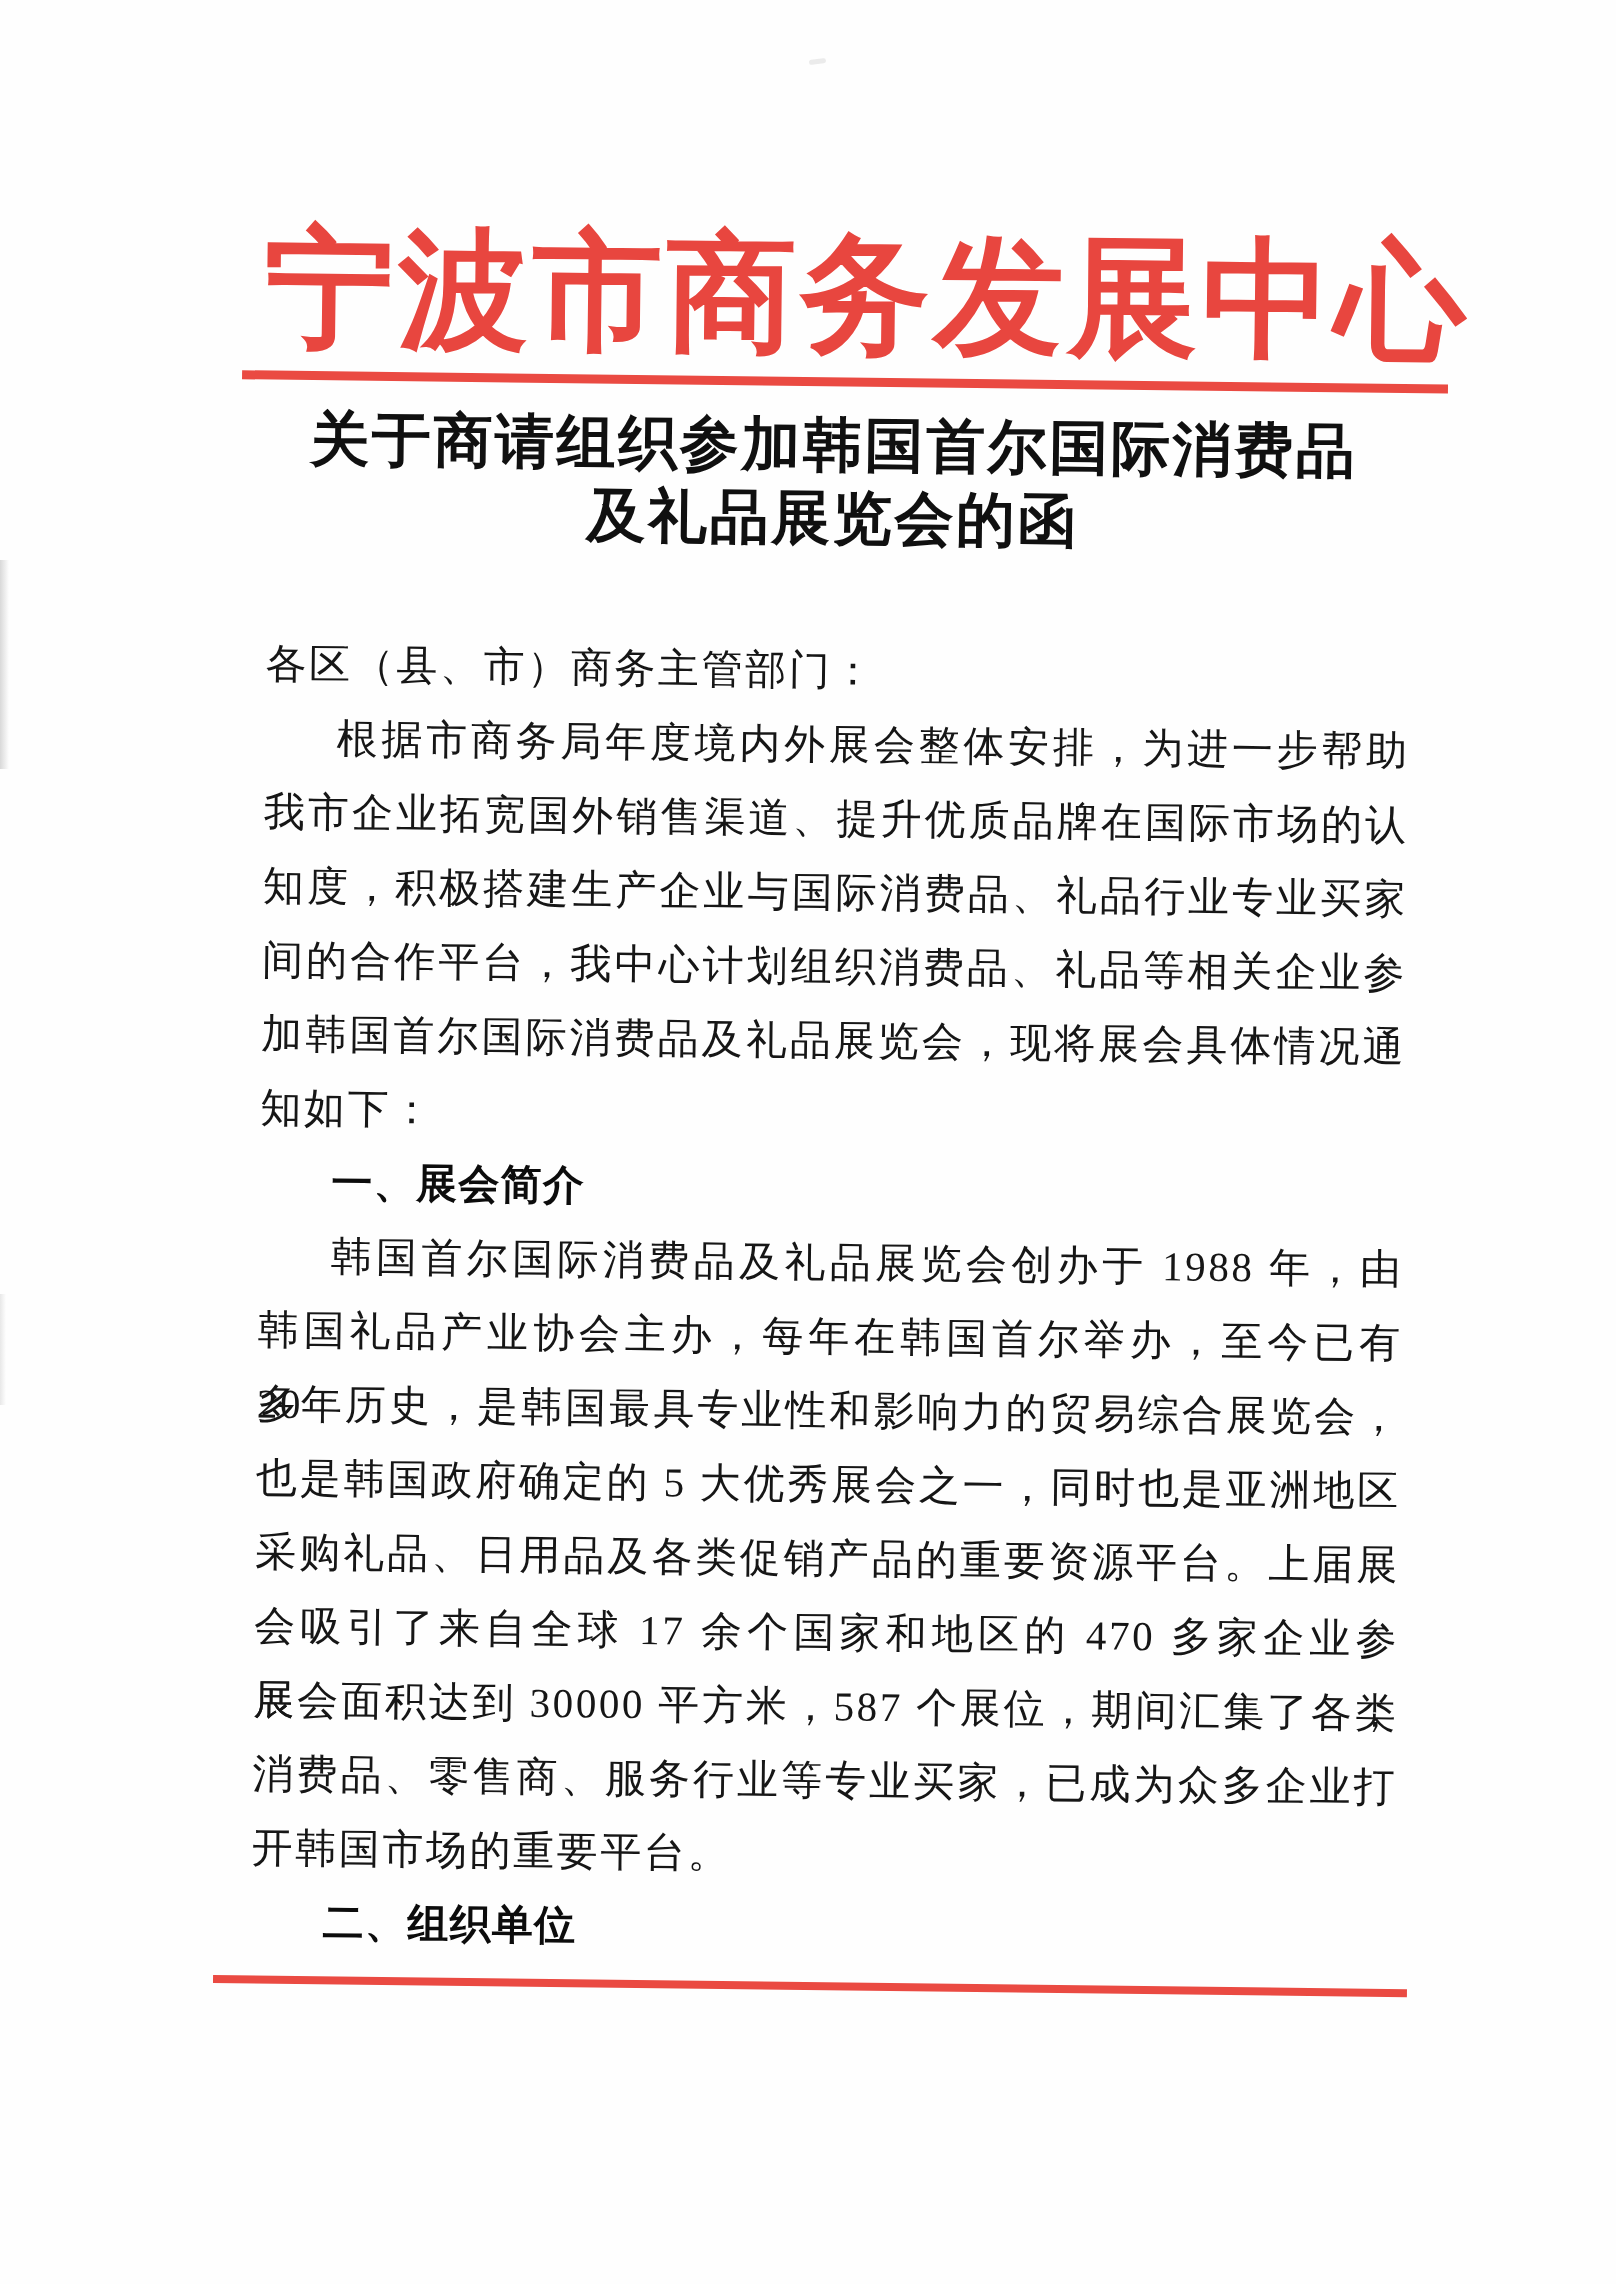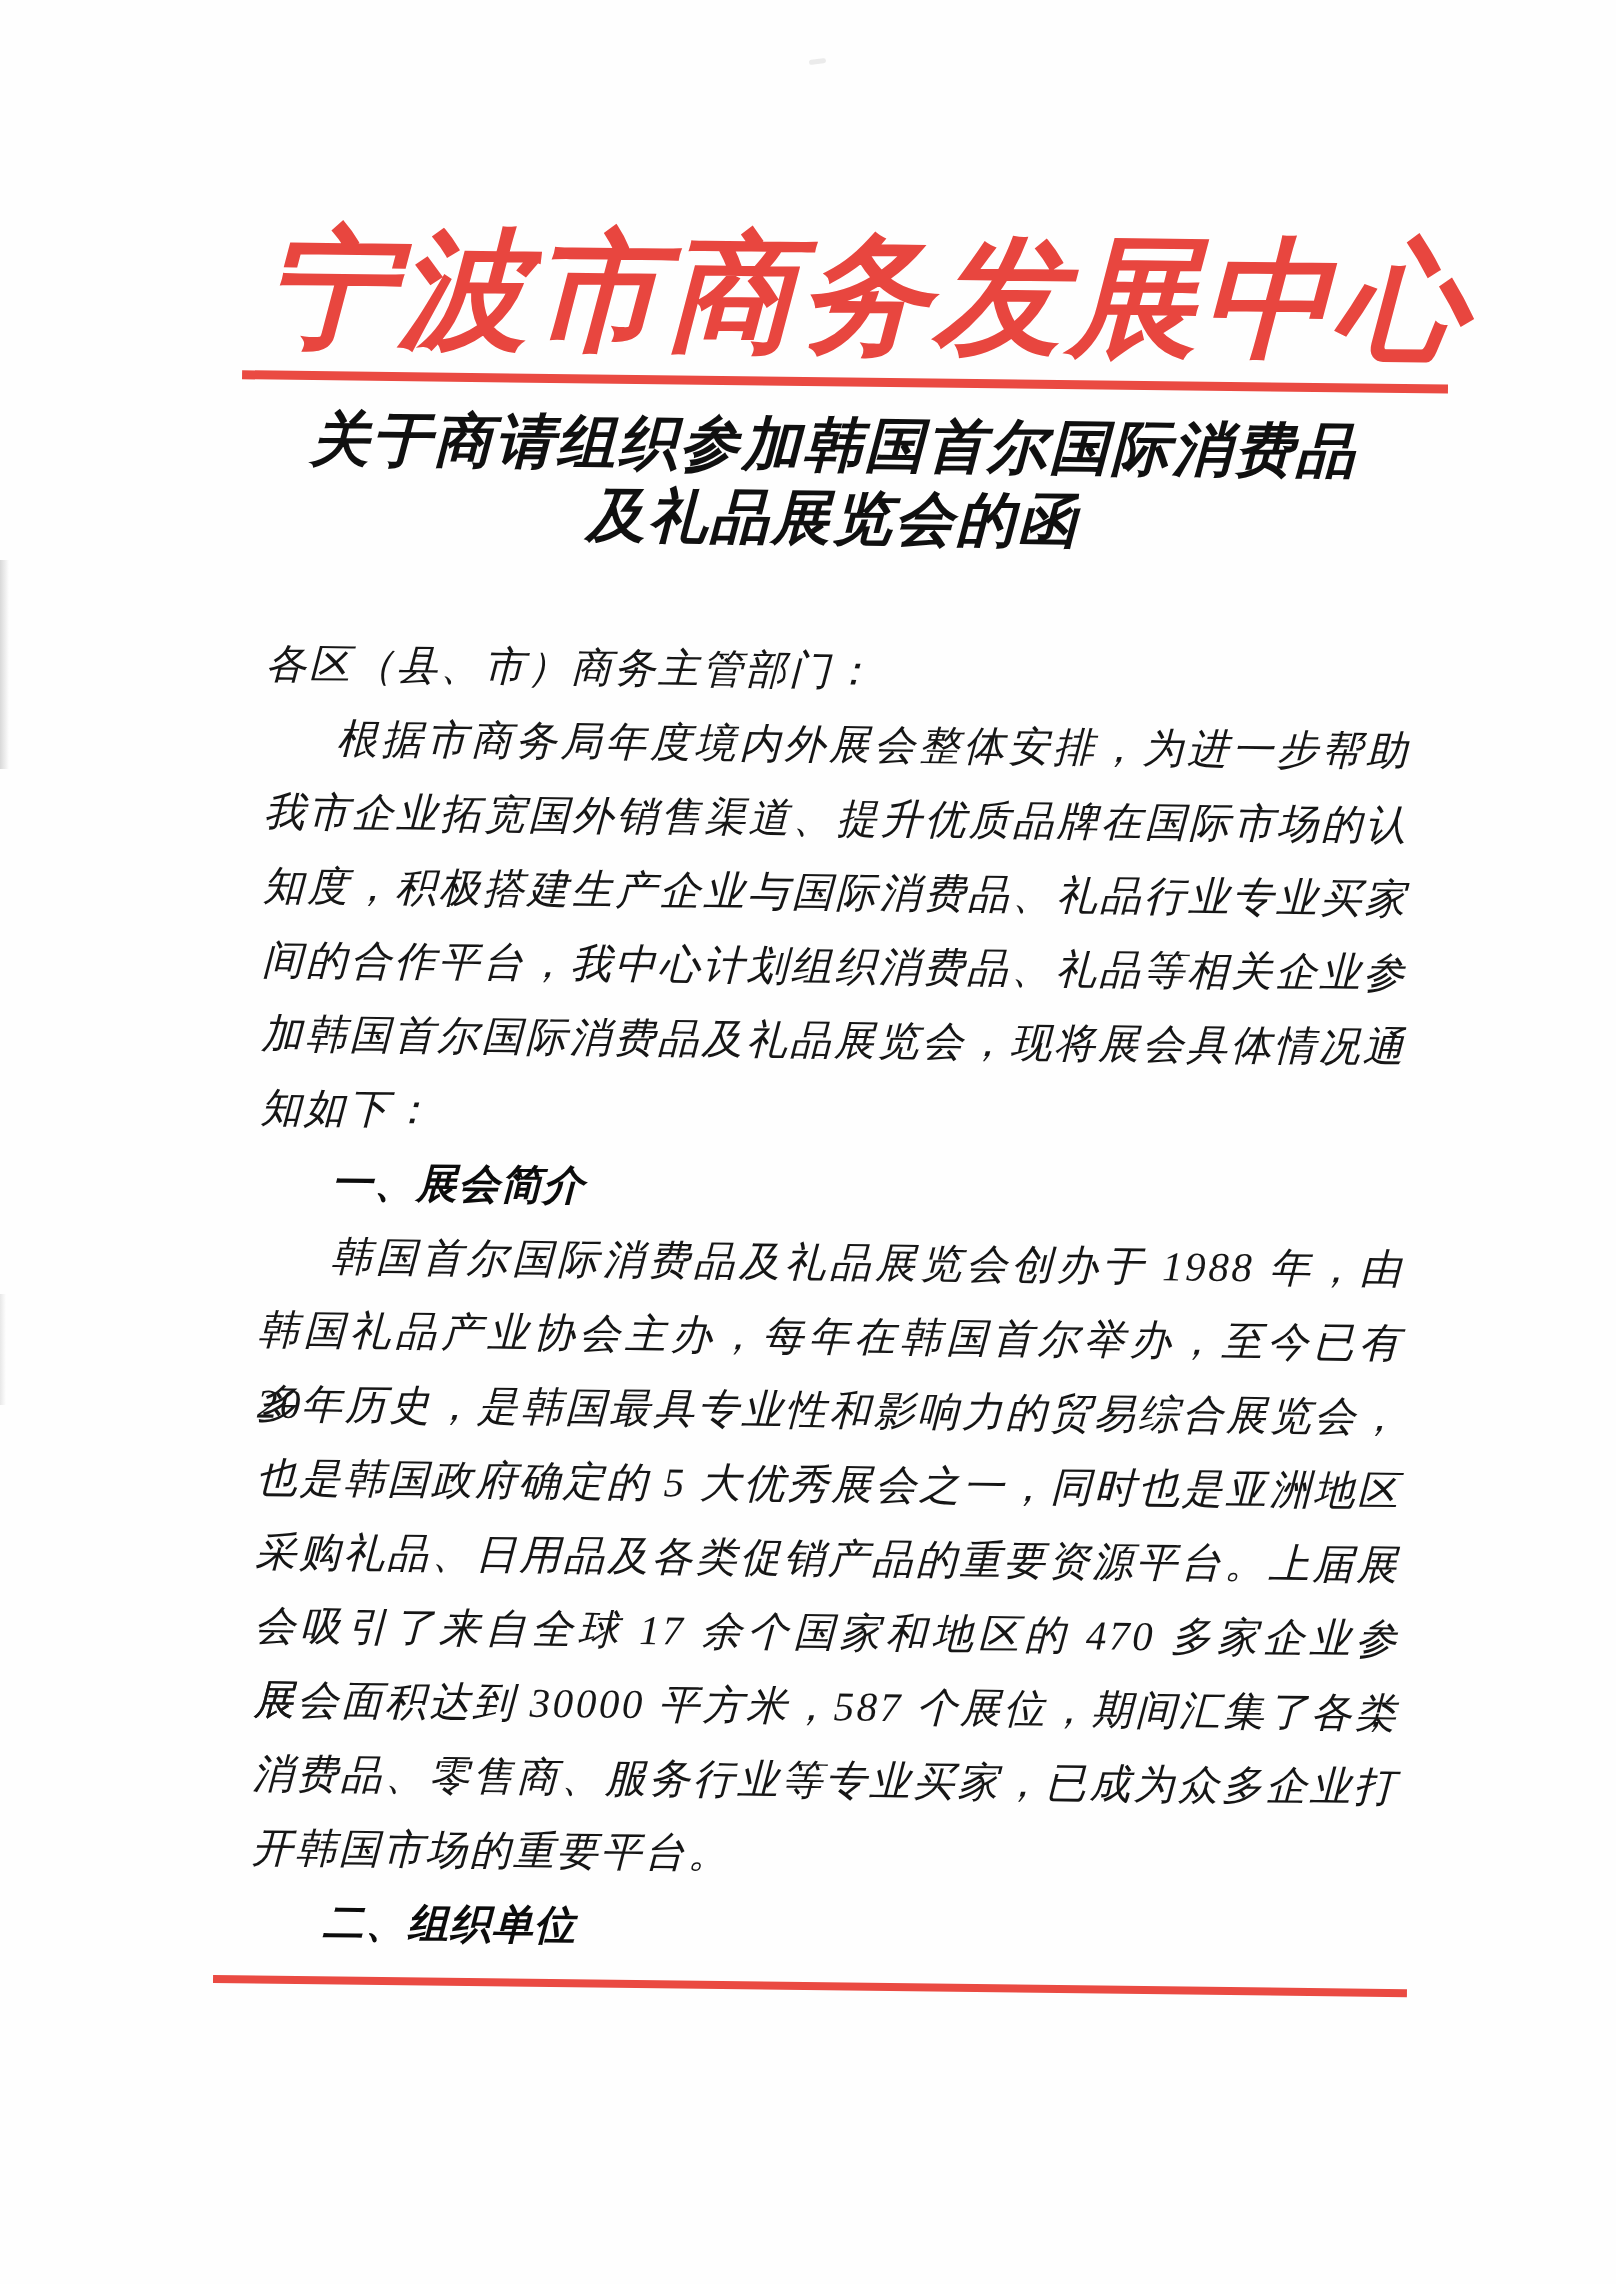--- a/index.html
+++ b/index.html
@@ -11,21 +11,20 @@
     width: 1616px;
     height: 2284px;
     position: relative;
     overflow: hidden;
     font-family: "Liberation Serif", serif;
   }
   .page {
     position: absolute;
     inset: 0;
     background: #fefefe;
-    font-style: italic;
   }
   
   .scan {
     position: absolute;
     inset: 0;
     transform: rotate(0.68deg);
     transform-origin: 50% 50%;
   }
   .letterhead {
     position: absolute;

